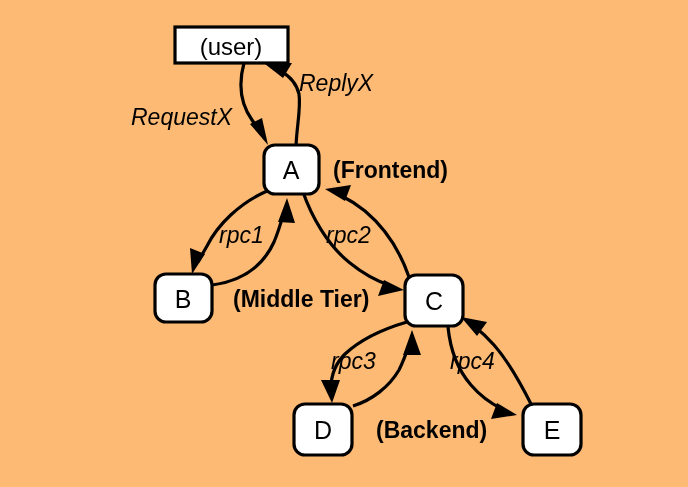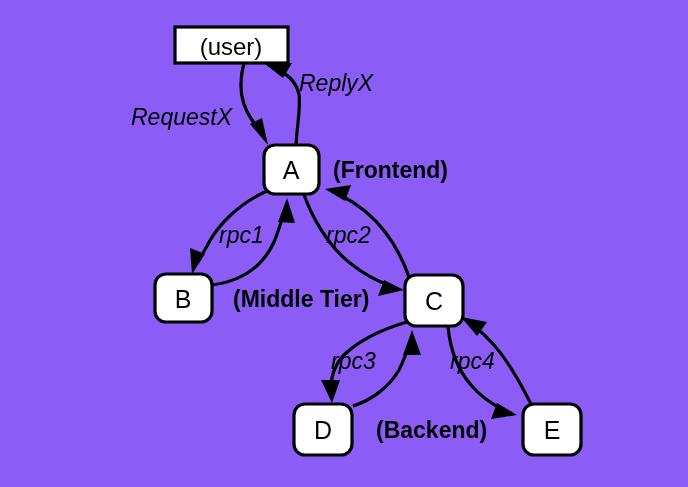--- a/index.html
+++ b/index.html
@@ -5,21 +5,21 @@
 <style>
   html, body {
     margin: 0;
     padding: 0;
     background: #ffffff;
   }
   #canvas {
     position: relative;
     width: 688px;
     height: 487px;
-    background: #8b5cf6;
+    background: #fdba74;
     overflow: hidden;
     font-family: "Liberation Sans", sans-serif;
     text-decoration: underline;
   }
   #diagram-svg {
     position: absolute;
     top: 0;
     left: 0;
     width: 688px;
     height: 487px;

